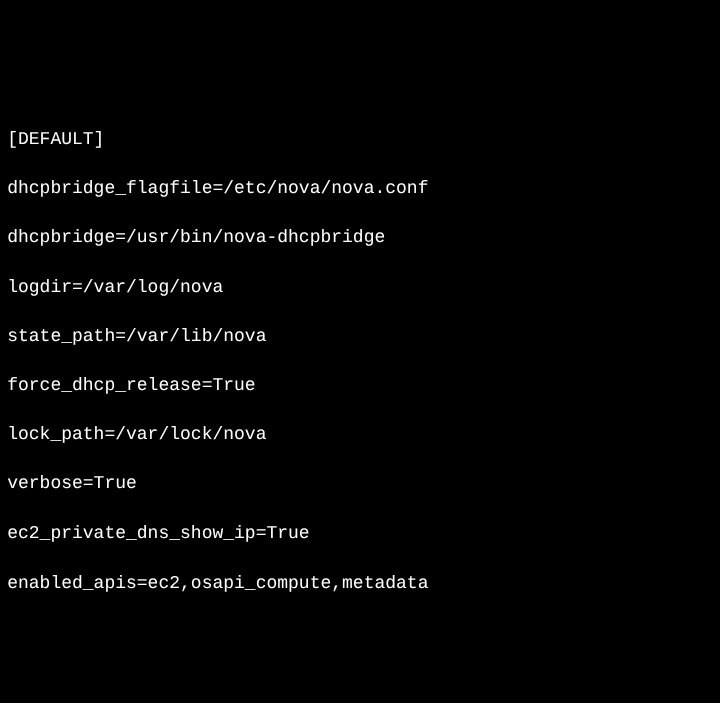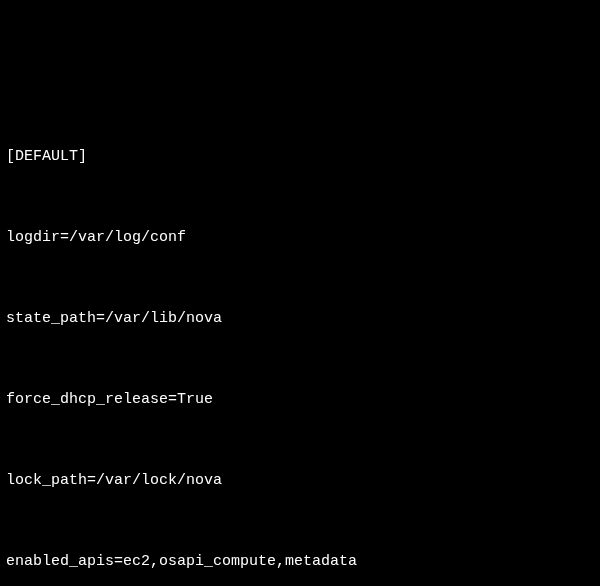--- a/index.html
+++ b/index.html
@@ -14,34 +14,37 @@
       font-size: 15px;
       line-height: 1.37;
       padding: 4px 6px;
       width: 600px;
       height: 586px;
       overflow: hidden;
       white-space: pre;
     }
     .line {
       display: block;
-      margin-top: 40px;
     }
   </style>
 </head>
 <body>
 
 
 
 <div>
 <span class="line">[DEFAULT]</span>
-<span class="line">logdir=/var/log/conf</span>
+<span class="line">dhcpbridge_flagfile=/etc/nova/nova.conf</span>
+<span class="line">dhcpbridge=/usr/bin/nova-dhcpbridge</span>
+<span class="line">logdir=/var/log/nova</span>
 <span class="line">state_path=/var/lib/nova</span>
 <span class="line">force_dhcp_release=True</span>
 <span class="line">lock_path=/var/lock/nova</span>
+<span class="line">verbose=True</span>
+<span class="line">ec2_private_dns_show_ip=True</span>
 <span class="line">enabled_apis=ec2,osapi_compute,metadata</span>
 
 
 
 
 
 
 
 
 

